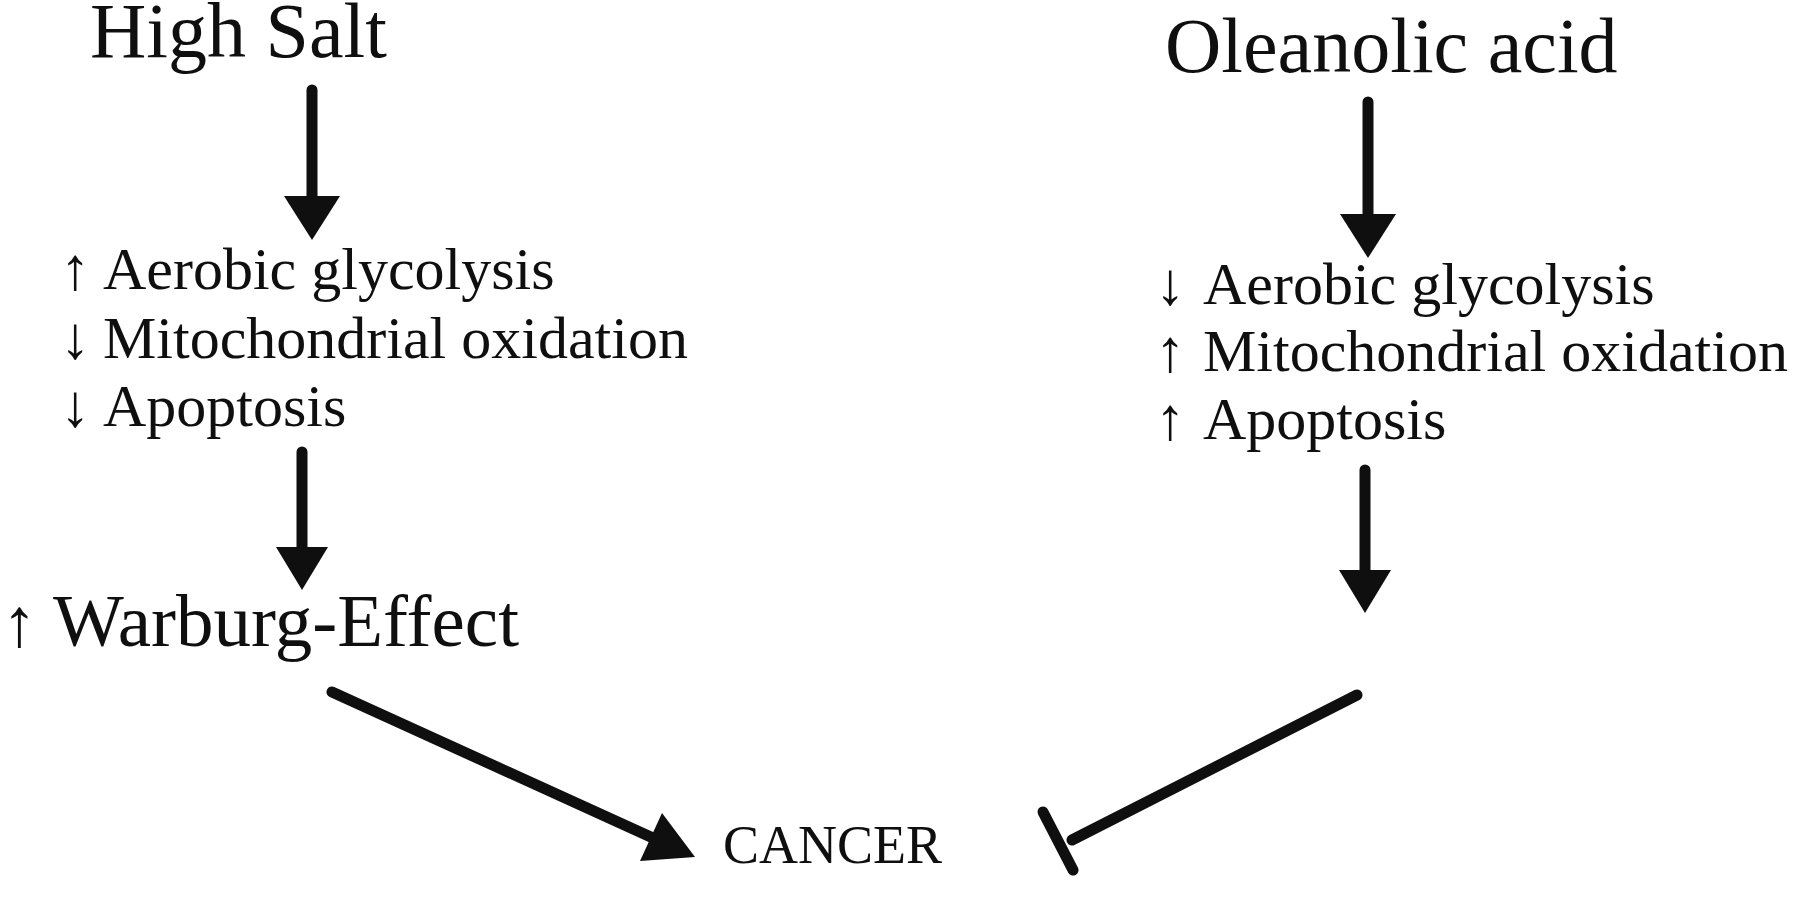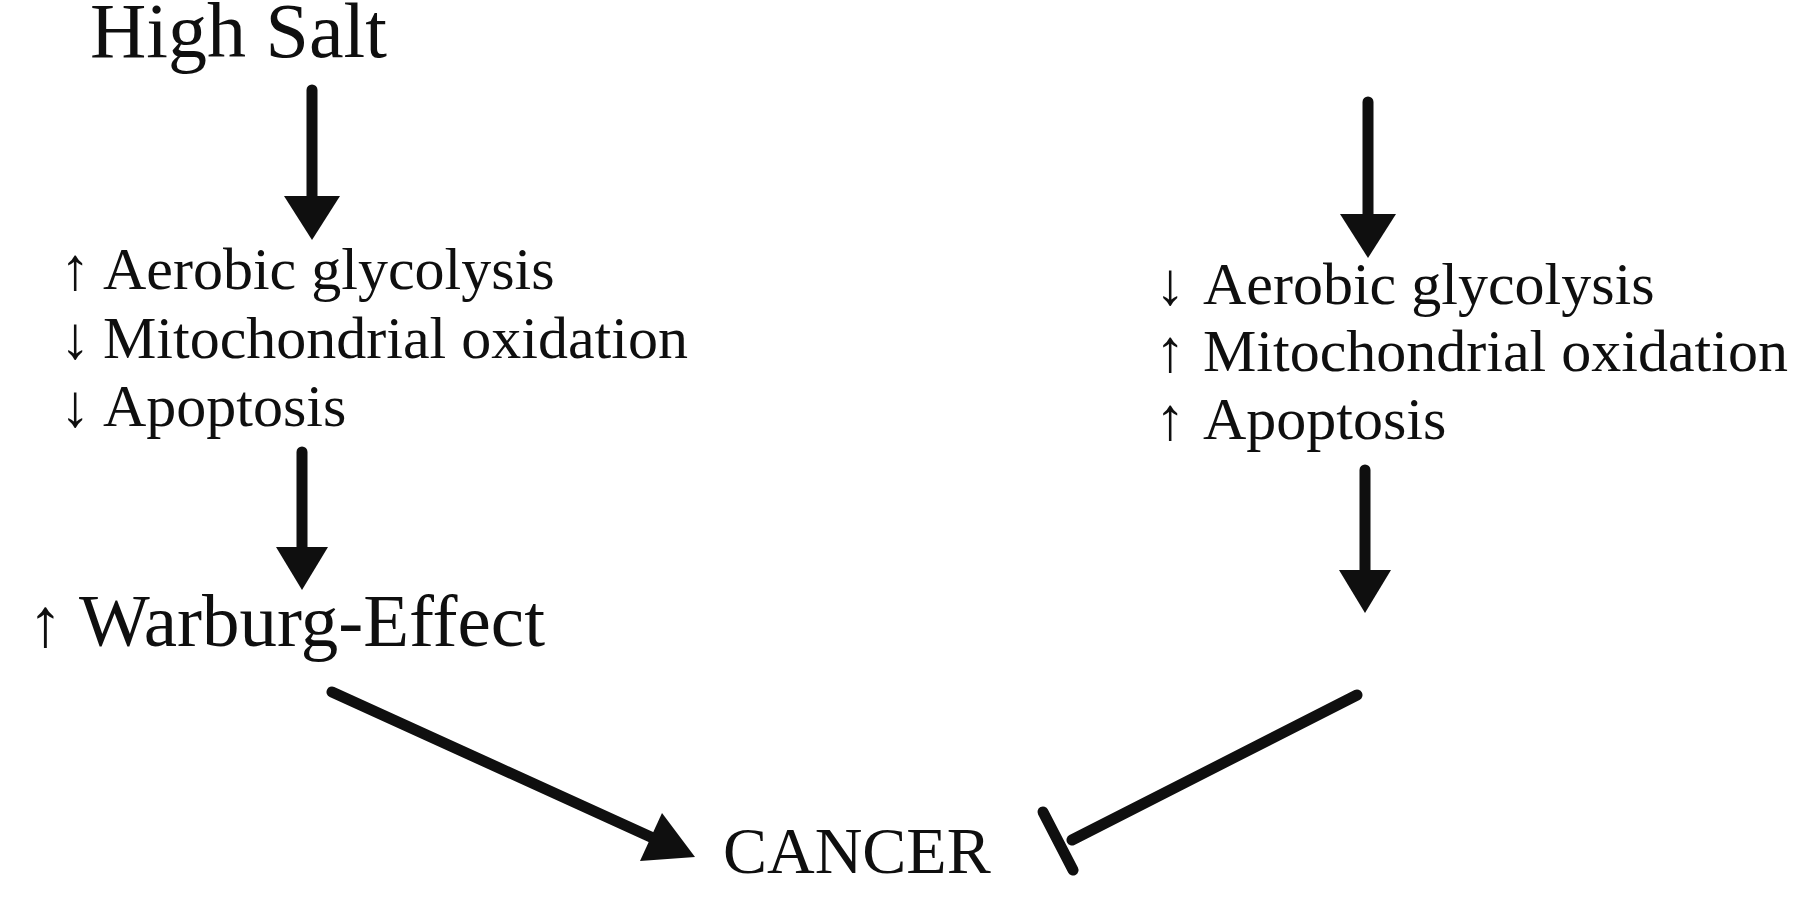--- a/index.html
+++ b/index.html
@@ -8,21 +8,21 @@
     width:1795px;height:892px;
     background:#ffffff;
     font-family:"Liberation Serif","DejaVu Serif",serif;
     color:#0f0f0f;
     overflow:hidden;
     text-decoration:underline;
   }
   .abs{position:absolute;white-space:nowrap;line-height:1;}
   .title{font-size:78px;}
   .outcome{font-size:75px;}
-  .terminal{font-size:66px;}
+  .terminal{font-size:54px;}
   .effect-row{font-size:60px;display:flex;align-items:baseline;}
   .dir{font-weight:700;display:inline-block;}
   .dir-list-left{width:43px;}
   .dir-list-right{width:48px;}
   .dir-outcome-left{width:51px;font-size:0.92em;}
   .dir-outcome-right{width:48px;font-size:0.92em;}
   svg#connectors{position:absolute;left:0;top:0;}
   .stroke{stroke:#0f0f0f;stroke-width:11;fill:none;stroke-linecap:round;}
   .head{fill:#0f0f0f;stroke:none;}
 </style>
@@ -72,24 +72,25 @@
   </div>
   <div class="abs effect-row" style="left:60px;top:308px;">
     <span class="dir dir-list-left">↓</span>
     <span>Mitochondrial oxidation</span>
   </div>
   <div class="abs effect-row" style="left:60px;top:376px;">
     <span class="dir dir-list-left">↓</span>
     <span>Apoptosis</span>
   </div>
 
-  <div class="abs outcome" style="left:28px;top:583px;">
+  <div class="abs outcome" style="left:2px;top:583px;">
     <span class="dir dir-outcome-left">↑</span><span>Warburg-Effect</span>
   </div>
 
+  <div class="abs title" style="left:1165px;top:7px;">Oleanolic acid</div>
 
   <div class="abs effect-row" style="left:1155px;top:254px;">
     <span class="dir dir-list-right">↓</span>
     <span>Aerobic glycolysis</span>
   </div>
   <div class="abs effect-row" style="left:1155px;top:321px;">
     <span class="dir dir-list-right">↑</span>
     <span>Mitochondrial oxidation</span>
   </div>
   <div class="abs effect-row" style="left:1155px;top:389px;">

